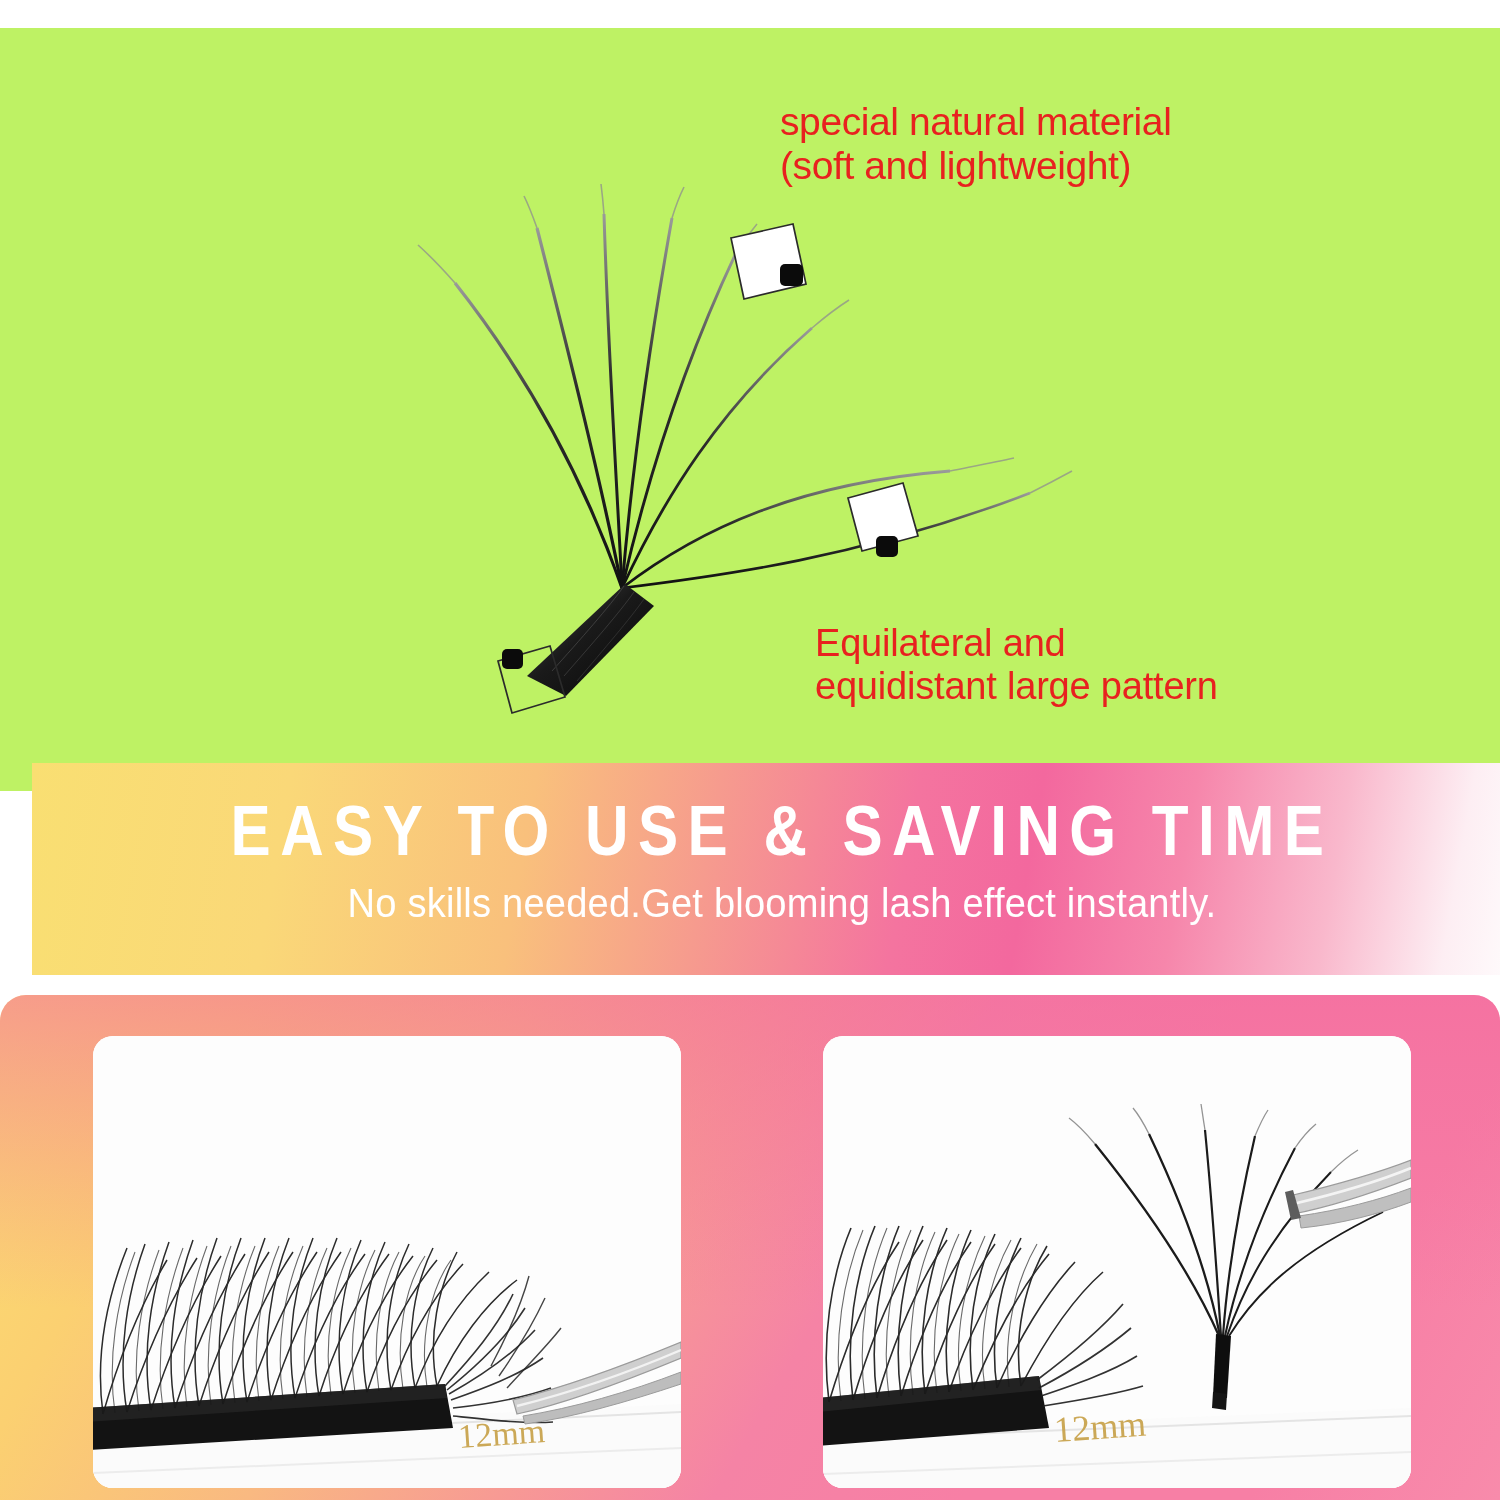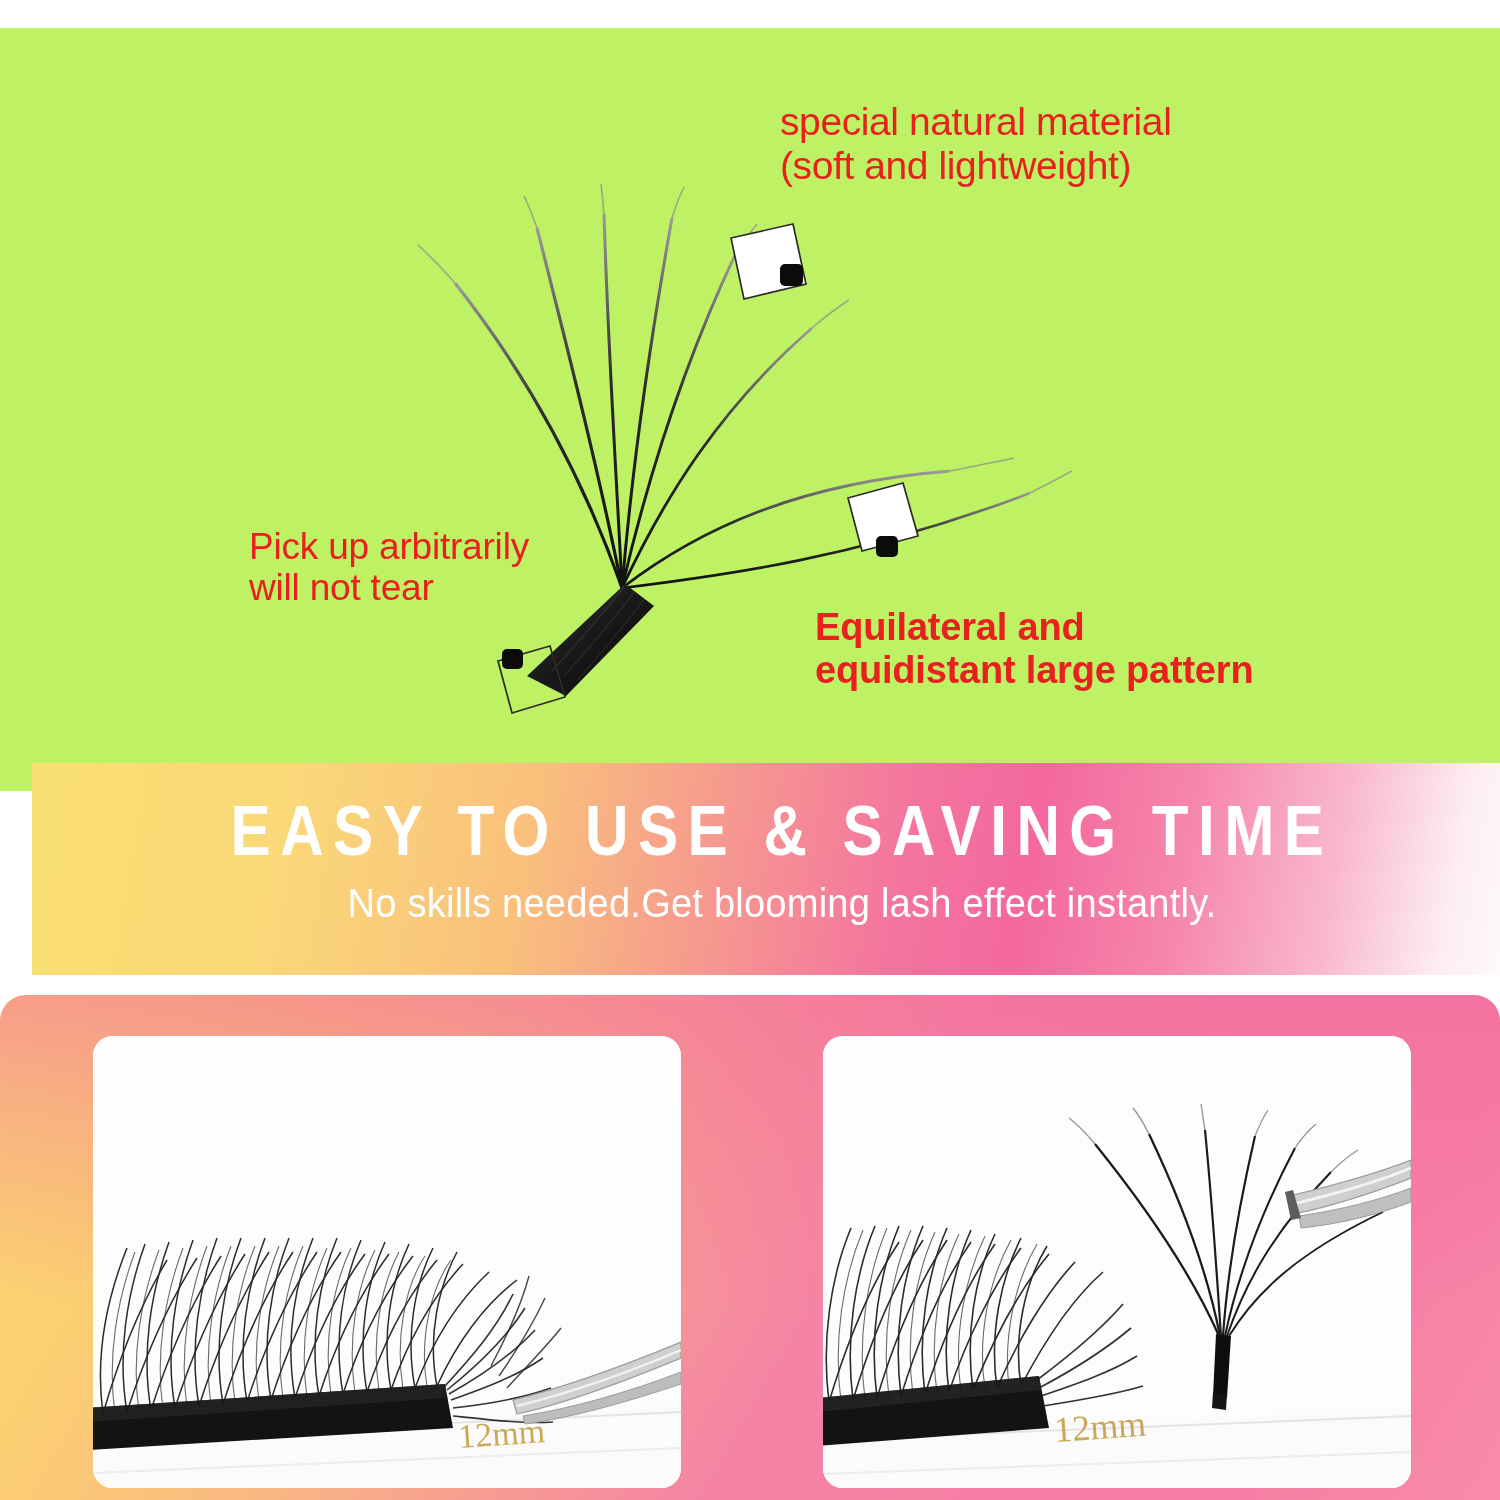--- a/index.html
+++ b/index.html
@@ -9,21 +9,21 @@
   #page { position:relative; width:1500px; height:1500px; background:#fff; }
 
   
   .hero { position:absolute; left:0; top:0; width:1500px; height:763px; background:#bef264;margin-top:28px; }
   .hero-svg { position:absolute; left:0; top:0; width:1500px; height:763px; }
 
   .callout { position:absolute; color:#e8211f; line-height:1.12;
     font-family:"Liberation Sans", sans-serif; white-space:pre-line; }
   .callout.c1 { left:780px; top:72px;  font-size:39px; letter-spacing:-0.4px; }
   .callout.c2 { left:249px; top:498px; font-size:37px; letter-spacing:-0.2px; }
-  .callout.c3 { left:815px; top:578px; font-size:38px; letter-spacing:-0.2px;font-weight:bold; }
+  .callout.c3 { left:815px; top:594px; font-size:38px; letter-spacing:-0.2px; }
 
   
   .banner { position:absolute; left:0; top:763px; width:1500px; height:212px;
     background:linear-gradient(100deg,#f9df72 0%, #fad878 17%, #f9c07c 33%,
       #f69b8e 45%, #f4749f 58%, #f3689e 66%, #f686ab 76%, #f9b8cc 86%, #fdeef3 94%, #ffffff 100%);
     overflow:hidden;margin-left:32px; }
   .banner-title { position:absolute; left:0; top:28px; width:1500px; text-align:center;
     color:#ffffff; font-size:70px; font-weight:700; letter-spacing:11px;
     transform:scaleX(0.86); transform-origin:center;
     font-family:"Liberation Sans Narrow","Liberation Sans", sans-serif; }
@@ -106,22 +106,20 @@
       </g>
 
       <g>
         <path d="M498,633 L550,618 L565,669 L512,685 Z" fill="none" stroke="#2b2b2b" stroke-width="1.7"></path>
         <rect x="502" y="621" width="21" height="20" rx="5" fill="#0b0b0b"></rect>
       </g>
     </svg>
 
     <div class="callout c1">special natural material
 (soft and lightweight)</div>
-    <div class="callout c2">Pick up arbitrarily
-will not tear</div>
     <div class="callout c3">Equilateral and
 equidistant large pattern</div>
   </div>
 
   <div class="banner">
     <div class="banner-title">EASY TO USE &amp; SAVING TIME</div>
     <div class="banner-sub">No skills needed.Get blooming lash effect instantly.</div>
   </div>
 
   <div class="panel">

